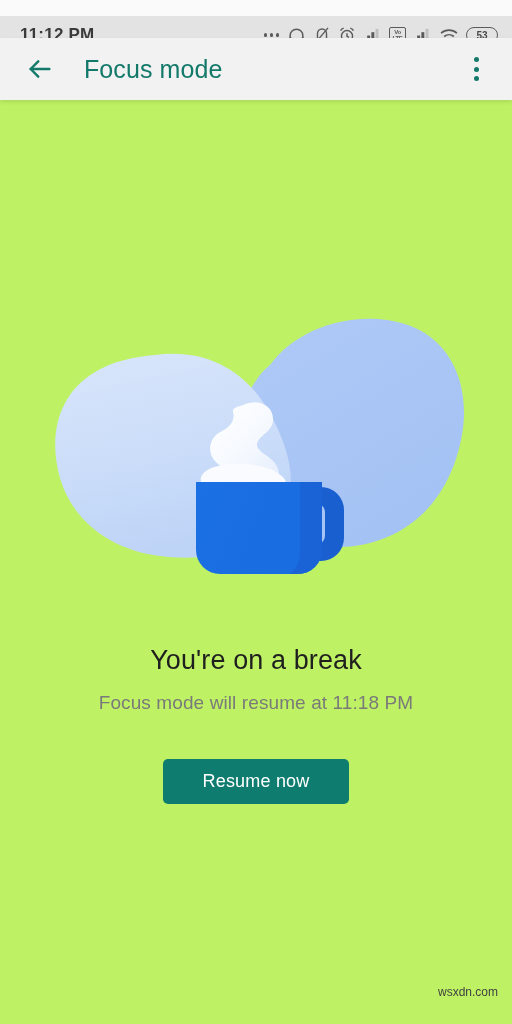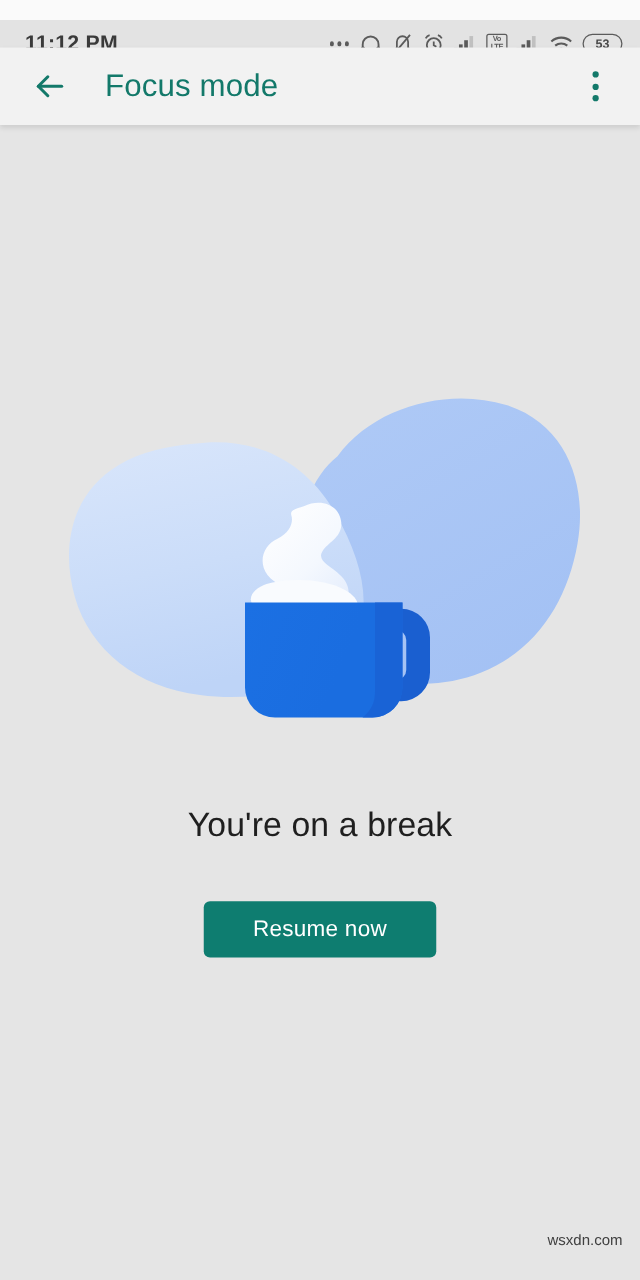--- a/index.html
+++ b/index.html
@@ -58,21 +58,21 @@
   .overflow-btn {
     position:absolute; right:14px; top:50%; transform:translateY(-50%);
     width:44px; height:44px; display:flex; flex-direction:column;
     align-items:center; justify-content:center; gap:4.5px; cursor:pointer;
   }
   .overflow-btn i { width:5px; height:5px; border-radius:50%; background:#13796a; display:block; }
 
   
   .content {
     position:absolute; top:100px; left:0; width:512px; height:924px;
-    background:#e5e5e5;
+    background:#bef264;
     display:flex; flex-direction:column; align-items:center;
   }
   .illustration { position:relative; width:512px; height:300px; margin-top:210px; }
   .illustration svg { position:absolute; left:0; top:0; }
 
   .headline {
     margin-top:35px;
     font-size:27px; color:#1f1f1f; font-weight:normal; letter-spacing:0.1px;
   }
   .subtext {
@@ -270,19 +270,20 @@
         <path d="M300 172
                  h 22
                  v 68
                  a 24 24 0 0 1 -24 24
                  h -8
                  a 26 26 0 0 0 10 -21 Z" fill="#1a62d3" opacity="0.85"></path>
       </svg>
     </div>
 
     <div class="headline">You're on a break</div>
+    <div class="subtext">Focus mode will resume at 11:18 PM</div>
     <button class="resume-btn">Resume now</button>
 
   </div>
 
   <div class="watermark">wsxdn.com</div>
 
 </div>
 
 </body></html>

